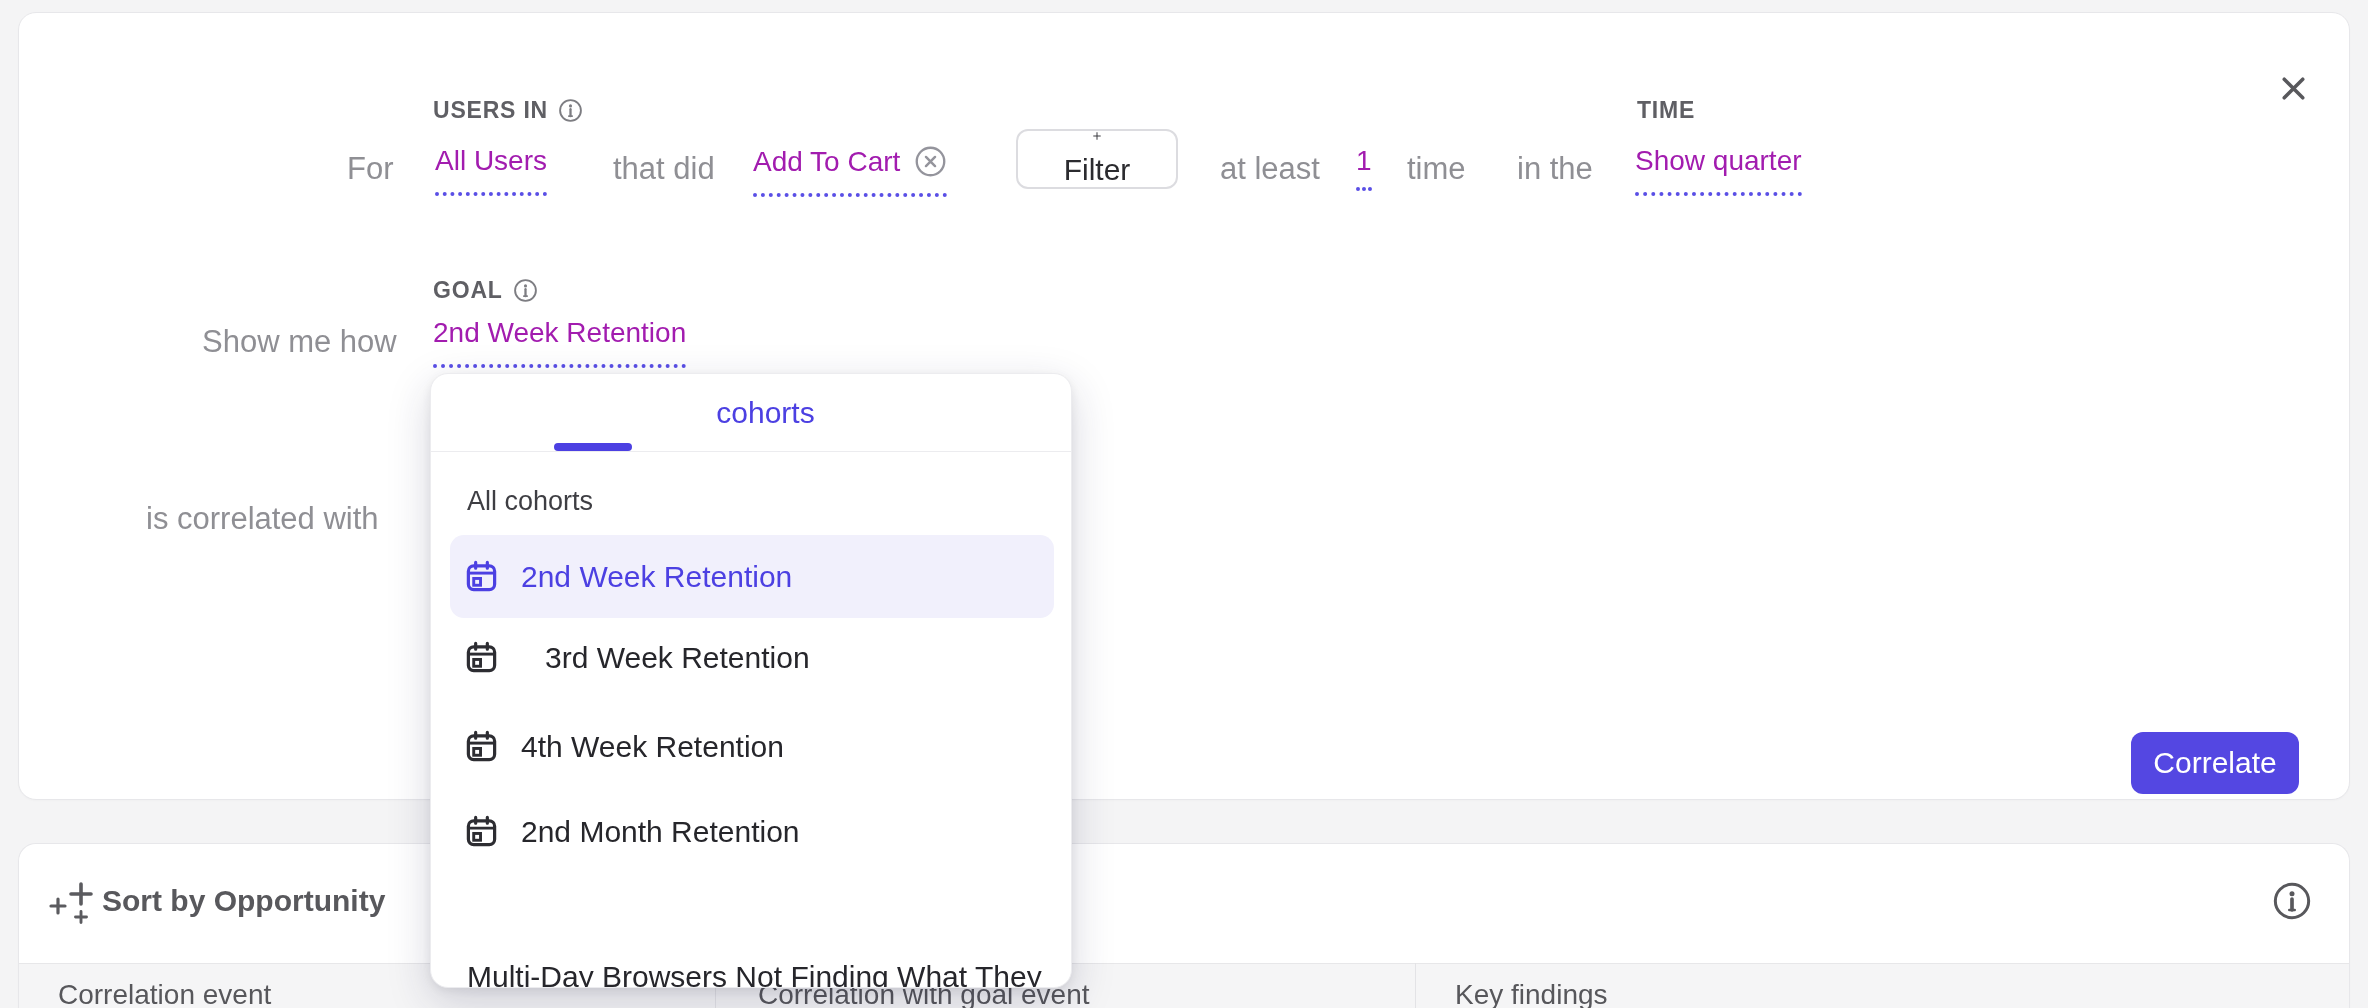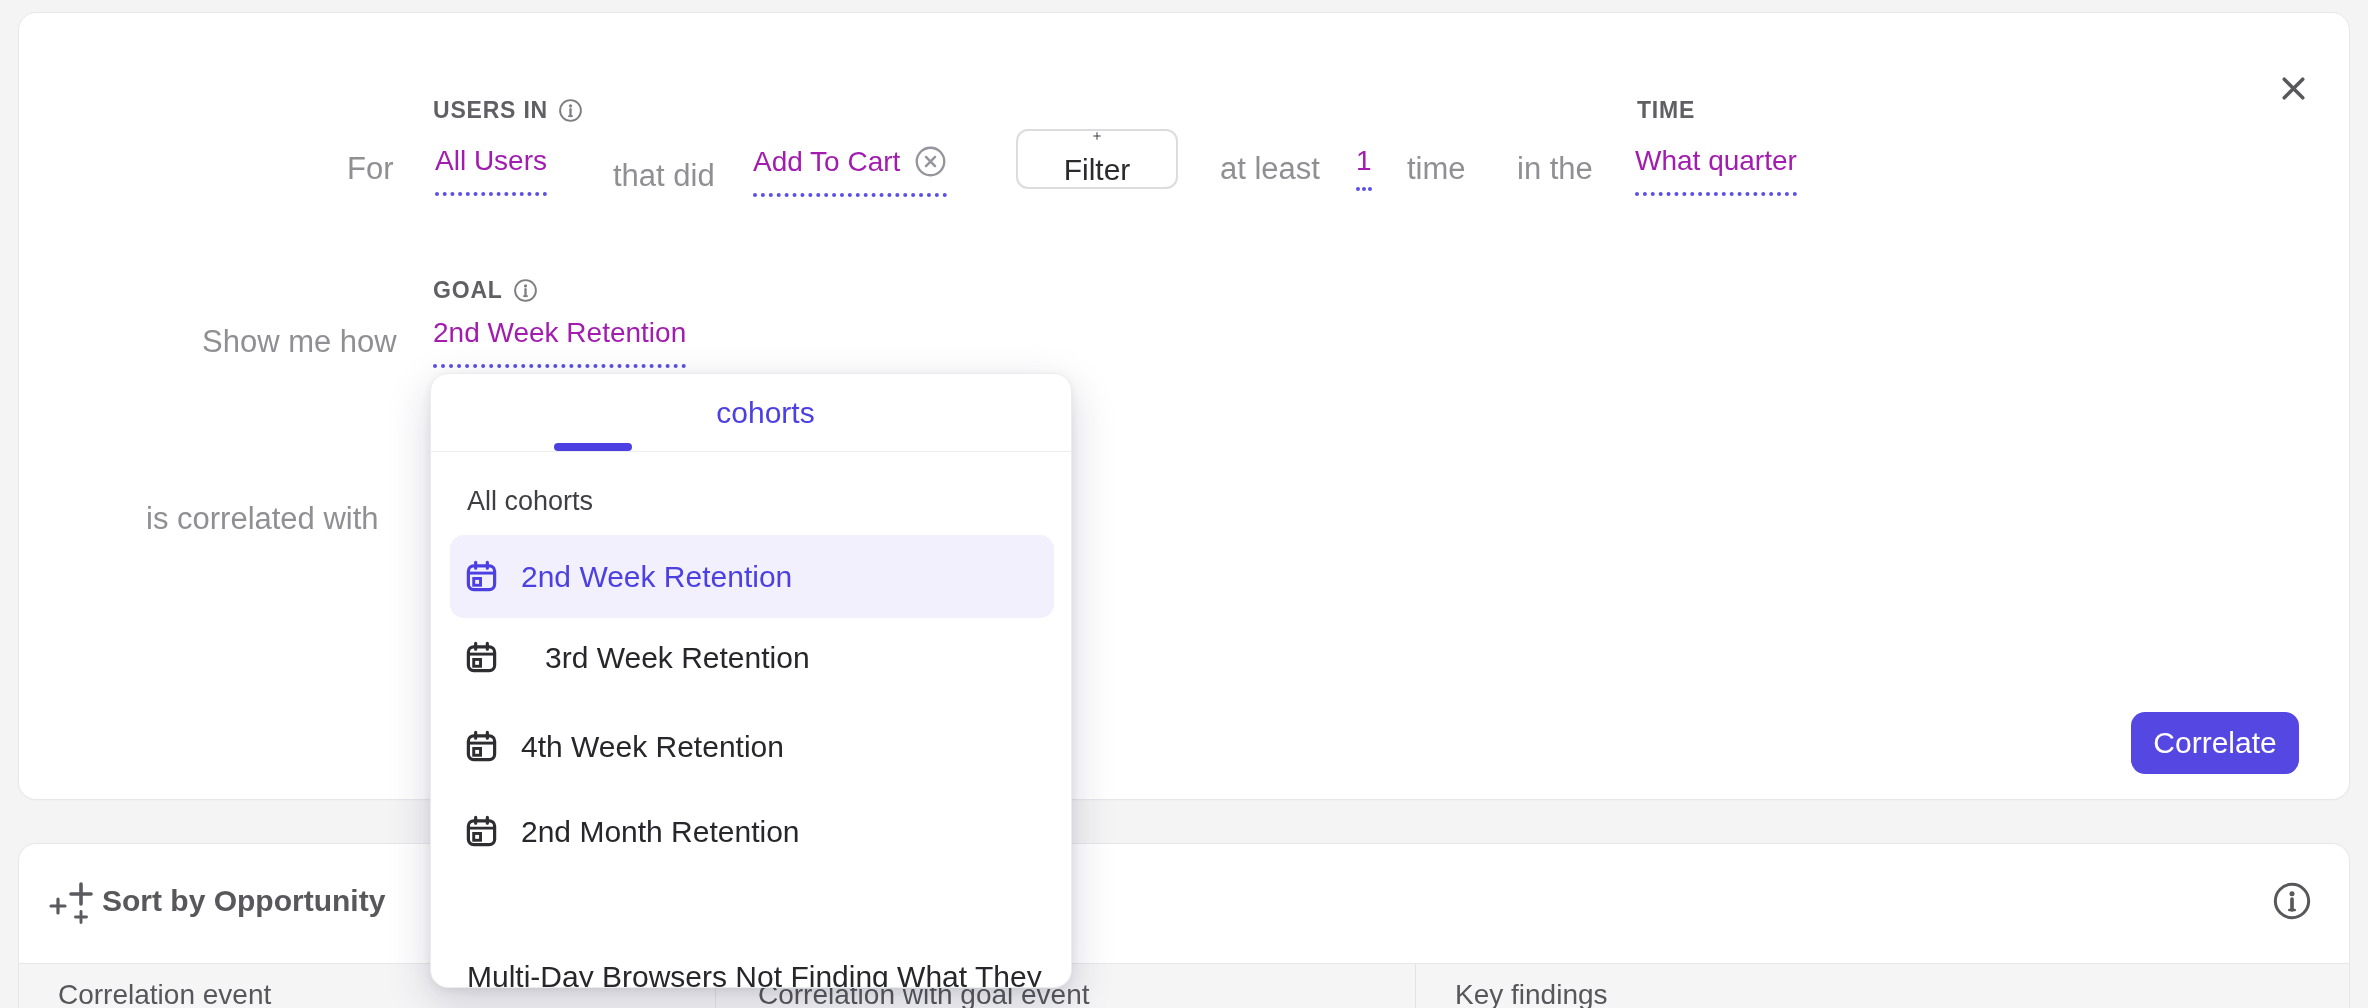--- a/index.html
+++ b/index.html
@@ -134,21 +134,21 @@
   <div class="field-label" style="left:414px; top:84px;">
     <span>USERS IN</span>
     <svg class="i-ico" viewBox="0 0 24 24">
         <use href="#ico-info"></use>
       </svg>
   </div>
   <span class="link-value" style="left:416px; top:132px;">
     <span>All Users</span>
   </span>
 
-  <span class="gray-word" style="left:594px; top:145px;">that did</span>
+  <span class="gray-word" style="left:594px; top:138px;">that did</span>
 
   <span class="link-value" style="left:734px; top:132px;align-items:flex-end;">
     <span>Add To Cart</span>
     <svg class="x-ico" viewBox="0 0 24 24">
         <use href="#ico-circle-x"></use>
       </svg>
   </span>
 
   <button class="filter-btn" style="left:997px; top:116px;">
     <svg class="plus-ico" viewBox="0 0 24 24">
@@ -161,37 +161,37 @@
   <span class="link-value" style="left:1337px; top:132px; padding-bottom:10px;">
     <span>1</span>
   </span>
   <span class="gray-word" style="left:1388px; top:138px;">time</span>
   <span class="gray-word" style="left:1498px; top:138px;">in the</span>
 
   <div class="field-label" style="left:1618px; top:84px;">
     <span>TIME</span>
   </div>
   <span class="link-value" style="left:1616px; top:132px;">
-    <span>What quarter</span>
+    <span>Show quarter</span>
   </span>
 
   <div class="field-label" style="left:414px; top:264px;">
     <span>GOAL</span>
     <svg class="i-ico" viewBox="0 0 24 24">
         <use href="#ico-info"></use>
       </svg>
   </div>
   <span class="gray-word" style="left:183px; top:311px;">Show me how</span>
   <span class="link-value" style="left:414px; top:304px;">
     <span>2nd Week Retention</span>
   </span>
 
   <span class="gray-word" style="left:127px; top:488px;">is correlated with</span>
 
-  <button class="correlate-btn" style="left:2112px; top:699px;border-radius:14px;">Correlate</button>
+  <button class="correlate-btn" style="left:2112px; top:719px;">Correlate</button>
 </section>
 
 <div class="dropdown">
   <div class="tabs">
     <button class="tab active">cohorts</button>
     <div class="tab-indicator"></div>
   </div>
 
   <div class="section-label">All cohorts</div>
 

